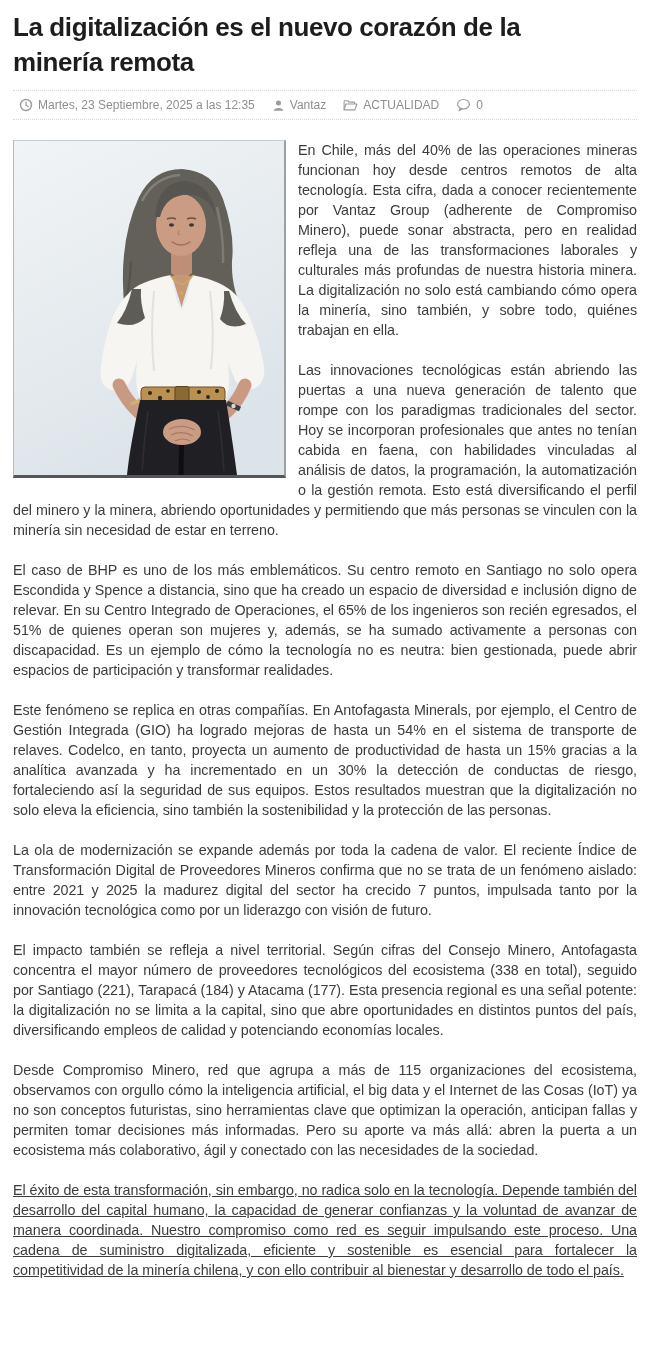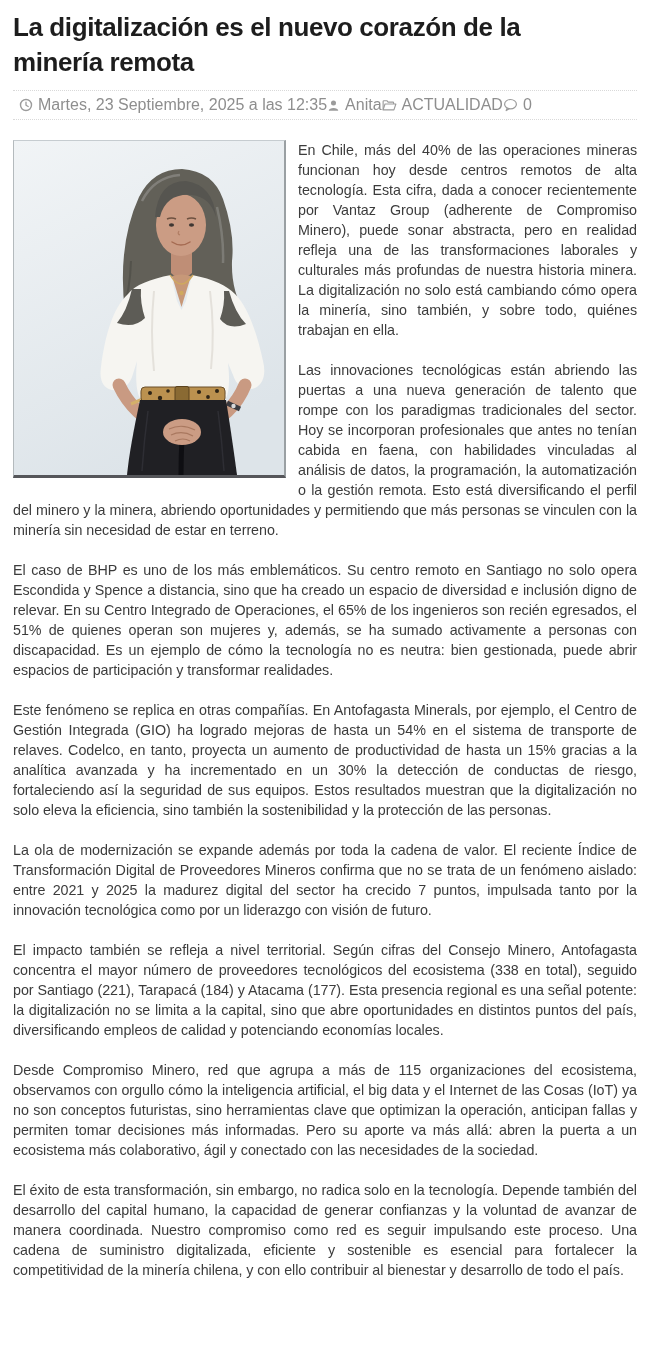--- a/index.html
+++ b/index.html
@@ -15,37 +15,38 @@
     letter-spacing: -0.4px;
   }
   h1.article-title span { display: block; }
 
   .meta-row {
     border-top: 1px dotted #d9d9d9;
     border-bottom: 1px dotted #d9d9d9;
     padding: 5px 2px 5px 6px;
     display: flex;
     align-items: center;
+    gap: 17px;
     color: #8e8e8e;
-    font-size: 16px;
+    font-size: 12px;
     line-height: 18px;
   }
   .meta-item { display: inline-flex; align-items: center; gap: 5px; white-space: nowrap; }
   .meta-item svg { display: block; }
 
   .article-body {
     padding-top: 20px;
     font-size: 14.3px;
     line-height: 20px;
     color: #3c3c3c;
     text-align: justify;
     letter-spacing: -0.05px;
   }
   .article-body p { margin: 0 0 20px 0; }
-  .article-body p:last-child { margin-bottom: 4px; }
+  .article-body p:last-child { margin-bottom: 4px; text-decoration: underline; }
 
   figure.photo {
     float: left;
     margin: 0 12px 8px 0;
     padding: 0;
     width: 270px;
     height: 334px;
     border-style: solid;
     border-color: #c6ccd0 #9aa0a3 #55565a #b4babd;
     border-width: 1px 2px 3px 1px;
@@ -75,21 +76,21 @@
       <span>Martes, 23 Septiembre, 2025 a las 12:35</span>
     </span>
 
     <span class="meta-item">
       <span>
         <svg width="13" height="13" viewBox="0 0 14 14">
           <circle cx="7" cy="4.4" r="2.7" fill="#9b9b9b"></circle>
           <path d="M1.9 12.6 C1.9 8.7 12.1 8.7 12.1 12.6 Z" fill="#9b9b9b"></path>
         </svg>
       </span>
-      <span>Anita</span>
+      <span>Vantaz</span>
     </span>
 
     <span class="meta-item">
       <span>
         <svg width="15" height="13" viewBox="0 0 16 13" fill="none">
           <path d="M1.2 11.2 V2.2 Q1.2 1.4 2 1.4 H5.2 L6.5 2.9 H11.6 Q12.4 2.9 12.4 3.7 V4.8" stroke="#9b9b9b" stroke-width="1.2" stroke-linejoin="round"></path>
           <path d="M1.2 11.2 L3.2 4.9 H14.8 L12.7 11.2 Z" stroke="#9b9b9b" stroke-width="1.2" stroke-linejoin="round"></path>
         </svg>
       </span>
       <span>ACTUALIDAD</span>

